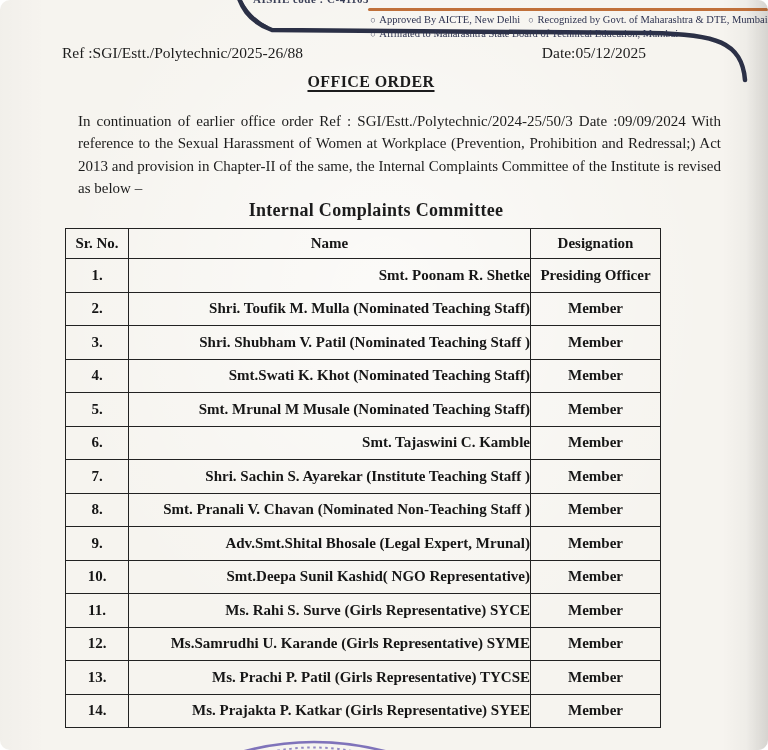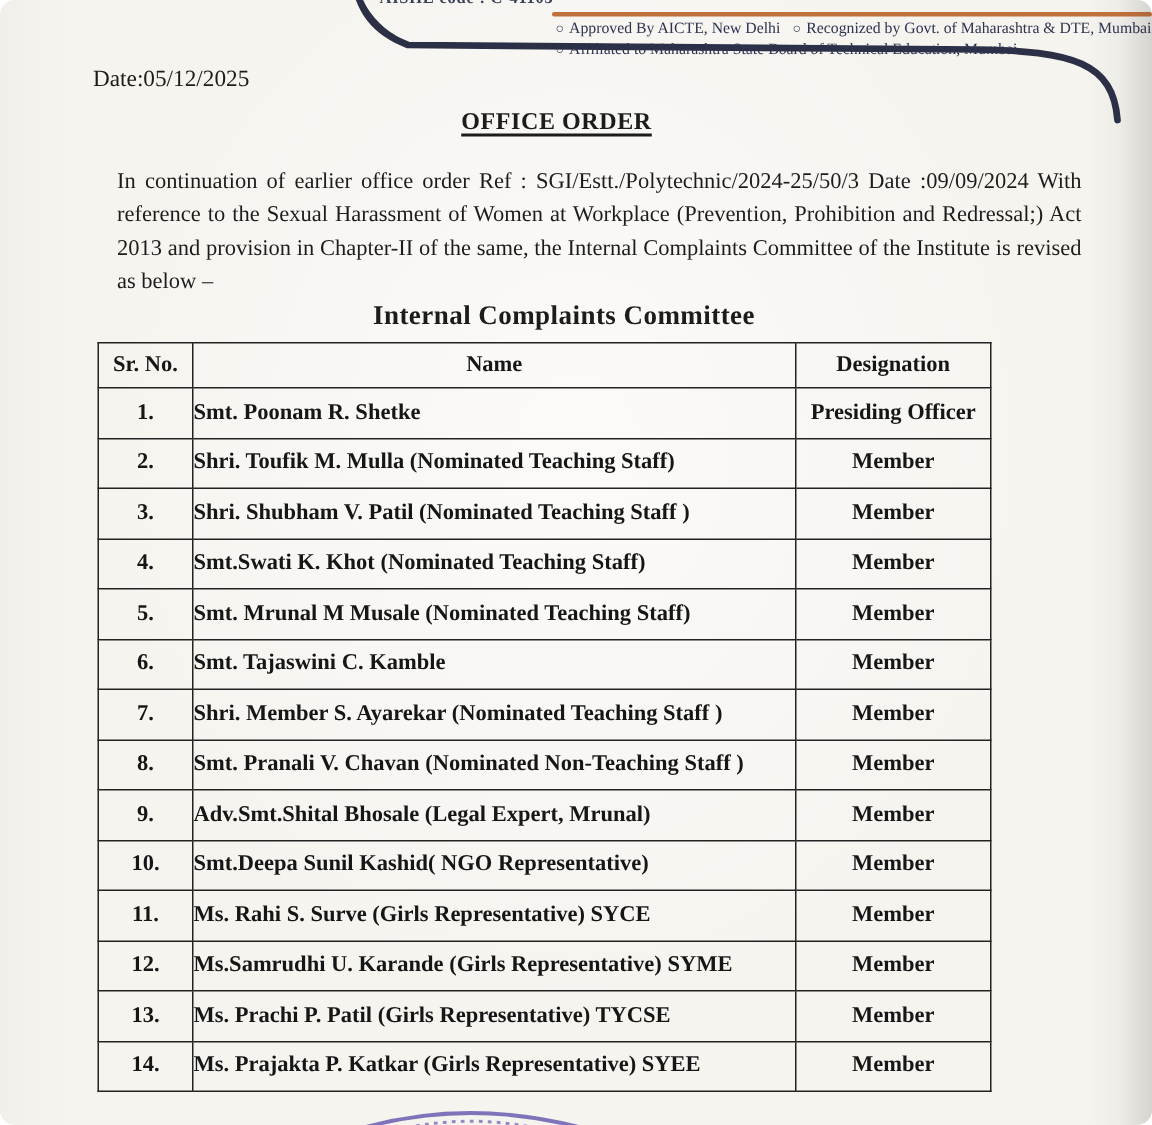--- a/index.html
+++ b/index.html
@@ -74,21 +74,21 @@
   table.committee col.c3{width:130px;}
   table.committee th, table.committee td{
     border:1.8px solid #222;
     font-size:15px;font-weight:bold;color:#161616;
     padding:0;
   }
   table.committee thead tr{height:30px;}
   table.committee tbody tr{height:33.5px;}
   table.committee th{text-align:center;}
   td.c-sr{text-align:center;}
-  td.c-name{text-align:left;padding-left:13px;}
+  td.c-name{text-align:right;padding-left:13px;}
   td.c-des{text-align:center;}
   
   .stamp{position:absolute;left:0;top:0;pointer-events:none;}
 </style>
 </head>
 <body>
 
 <div class="page">
 
   <svg class="swoosh" width="768" height="100" viewBox="0 0 768 100">
@@ -102,20 +102,21 @@
 
   <div class="approvals">
     <span class="appr"><span class="bullet">○</span><span>Approved By AICTE, New Delhi</span></span>
     <span class="appr"><span class="bullet">○</span><span>Recognized by Govt. of Maharashtra &amp; DTE, Mumbai</span></span>
     <span class="appr"><span class="bullet">○</span><span>Affiliated to Maharashtra State Board of Technical Education, Mumbai</span></span>
   </div>
 
   <div class="edge-shade"></div>
 
   <div class="ref-row">
+    <span>Ref :SGI/Estt./Polytechnic/2025-26/88</span>
     <span>Date:05/12/2025</span>
   </div>
 
   <div class="office-order">
     <span>OFFICE ORDER</span>
   </div>
 
   <p class="body-text">In continuation of earlier office order Ref : SGI/Estt./Polytechnic/2024-25/50/3 Date :09/09/2024 With reference to the Sexual Harassment of Women at Workplace (Prevention, Prohibition and Redressal;) Act 2013 and provision in Chapter-II of the same, the Internal Complaints Committee of the Institute is revised as below –</p>
 
   <h2 class="committee-heading">Internal Complaints Committee</h2>
@@ -165,21 +166,21 @@
     </tr>
 
     <tr>
       <td class="c-sr">6.</td>
       <td class="c-name">Smt. Tajaswini C. Kamble</td>
       <td class="c-des">Member</td>
     </tr>
 
     <tr>
       <td class="c-sr">7.</td>
-      <td class="c-name">Shri. Member S. Ayarekar (Nominated Teaching Staff )</td>
+      <td class="c-name">Shri. Sachin S. Ayarekar (Institute Teaching Staff )</td>
       <td class="c-des">Member</td>
     </tr>
 
     <tr>
       <td class="c-sr">8.</td>
       <td class="c-name">Smt. Pranali V. Chavan (Nominated Non-Teaching Staff )</td>
       <td class="c-des">Member</td>
     </tr>
 
     <tr>

